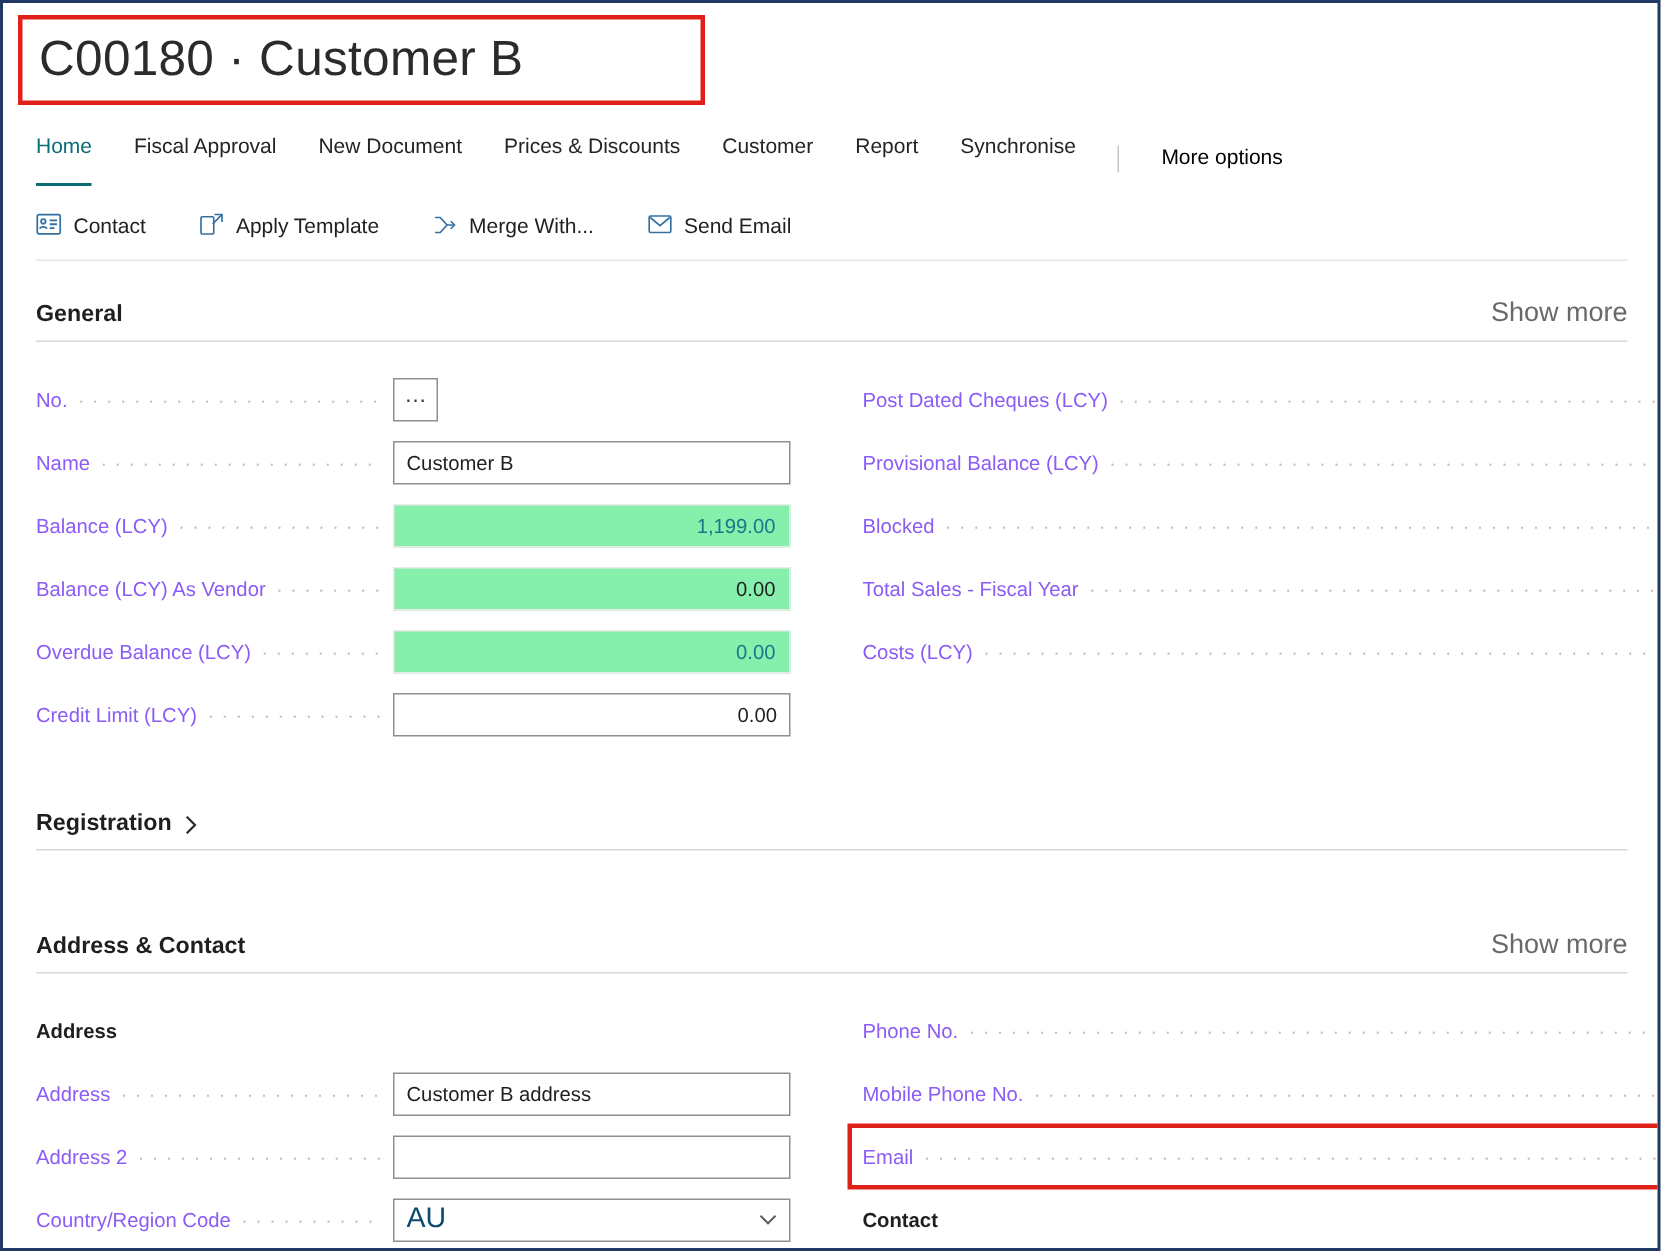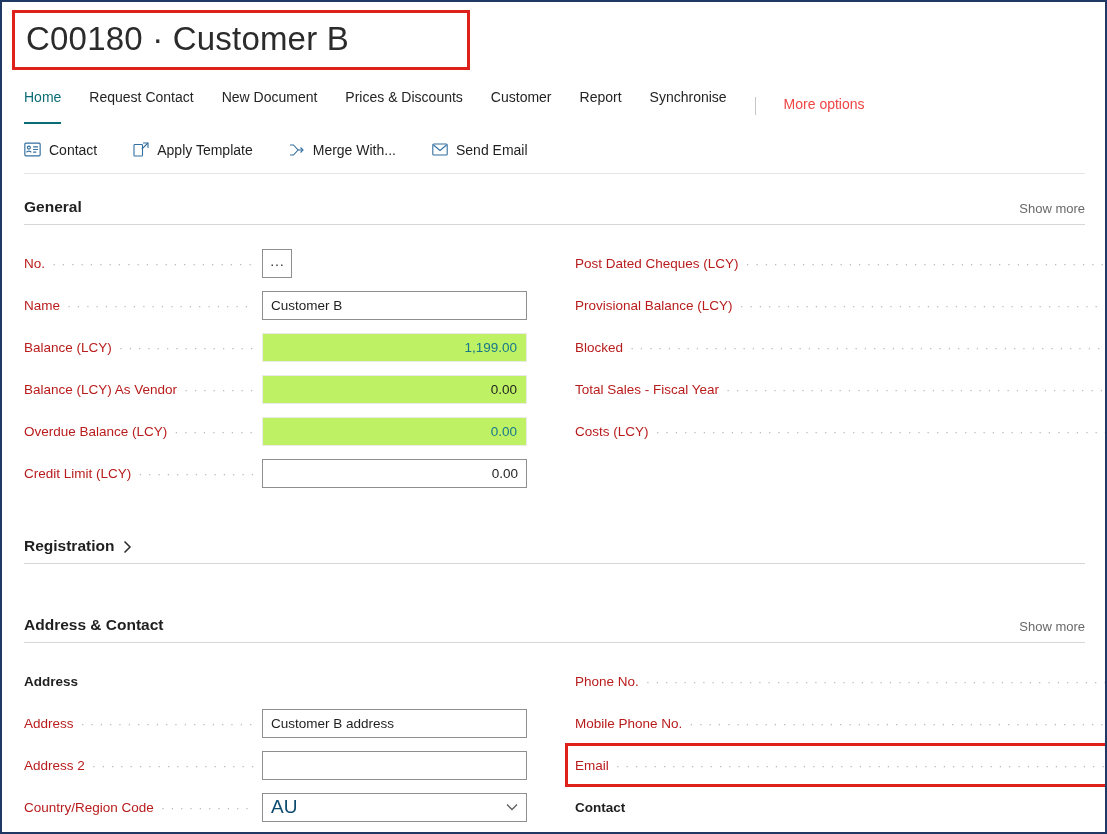--- a/index.html
+++ b/index.html
@@ -15,55 +15,55 @@
   .page-title{margin:0;font-size:33px;font-weight:300;color:#2b2b2b;line-height:1.3;letter-spacing:.2px;}
   .annotation-box{position:absolute;border:3px solid #de221a;pointer-events:none;z-index:5;}
   .title-ann{left:-14px;top:-8px;width:452px;height:54px;}
 
   
   .ribbon{display:flex;align-items:center;gap:28px;margin-top:28px;font-size:14px;color:#242424;}
   .tabs{display:flex;align-items:center;gap:28px;}
   .tab{padding-bottom:17px;cursor:pointer;border-bottom:2px solid transparent;}
   .tab.active{color:#0a6c74;border-bottom:2px solid #0a6c74;}
   .ribbon-divider{width:1px;height:18px;background:#c8c6c4;}
-  .more-options{color:#ef4444;cursor:pointer;padding-bottom:5px;}
+  .more-options{color:#000000;cursor:pointer;padding-bottom:5px;}
 
   
   .action-bar{display:flex;align-items:center;gap:36px;margin-top:18px;padding-bottom:15px;
     border-bottom:1px solid #e6e4e2;font-size:14px;}
   .action{display:flex;align-items:center;gap:8px;cursor:pointer;}
   .action .icon{display:inline-flex;align-items:center;}
 
   
   section{display:block;}
   .sec-general{margin-top:24px;}
   .sec-registration{margin-top:36px;}
   .sec-addr{margin-top:52px;}
   .section-header{display:flex;align-items:flex-end;justify-content:space-between;
     padding-bottom:8px;border-bottom:1px solid #d9d7d5;}
   .section-title{font-size:15.5px;font-weight:700;color:#1f1f1f;display:inline-flex;align-items:center;gap:9px;cursor:pointer;}
   .chev-right{display:inline-flex;align-items:center;position:relative;top:1px;}
-  .show-more{font-size:13px;color:#696969;cursor:pointer;}
+  .show-more{font-size:18px;color:#696969;cursor:pointer;}
 
   
   .fields{display:grid;grid-template-columns:503px 1fr;column-gap:48px;margin-top:24px;}
   .field-row{display:flex;align-items:center;height:29px;margin-bottom:13px;}
   .field-row.annotated{position:relative;}
-  .field-label{font-size:13.5px;color:#b91c1c;white-space:nowrap;}
+  .field-label{font-size:13.5px;color:#8b5cf6;white-space:nowrap;}
   .dots{flex:1;overflow:hidden;white-space:nowrap;color:#bdbbb9;font-size:13px;
     letter-spacing:5px;margin:0 8px 0 7px;user-select:none;}
   .dots::after{content:"································································";}
   .group-label{font-size:13.5px;font-weight:700;color:#1f1f1f;height:29px;display:flex;align-items:center;margin-bottom:13px;}
 
   .control{display:flex;align-items:center;width:265px;flex:0 0 auto;gap:5px;}
   .ctl{box-sizing:border-box;height:29px;border:1px solid #8f8f8f;background:#fff;
     font-size:13.5px;color:#1f1f1f;padding:0 8px;flex:1;min-width:0;font-family:"Liberation Sans",sans-serif;}
   input.ctl{outline:none;}
   .ctl.num{text-align:right;}
-  .ctl.readonly{background:#bef264;border-color:#eceae8;display:flex;align-items:center;justify-content:flex-end;padding:0 9px;}
+  .ctl.readonly{background:#86efac;border-color:#eceae8;display:flex;align-items:center;justify-content:flex-end;padding:0 9px;}
   .val{font-size:13.5px;color:#1f1f1f;}
   .val.link{color:#17788c;cursor:pointer;}
   .ctl.dropdown{display:flex;align-items:center;gap:6px;padding:0 8px;background:#fff;cursor:pointer;}
   .dd-input{border:none;outline:none;flex:1;min-width:0;font-family:Liberation Sans, sans-serif;
     font-size:19px;color:#0c4a6e;padding:0;background:transparent;}
   .chev{display:inline-flex;align-items:center;}
   .assist{box-sizing:border-box;width:30px;height:29px;border:1px solid #8f8f8f;background:#fff;
     font-size:15px;line-height:1;color:#3a3a3a;display:flex;align-items:center;justify-content:center;
     cursor:pointer;flex:0 0 auto;font-family:"Liberation Sans",sans-serif;padding:0 0 6px 0;}
   .email-ann{left:-10px;top:-8px;right:-6px;bottom:-7px;}
@@ -74,21 +74,21 @@
 <div class="page">
 
   <div class="title-wrap">
     <h1 class="page-title">C00180 · Customer B</h1>
     <div class="annotation-box title-ann"></div>
   </div>
 
   <div class="ribbon">
     <div class="tabs">
         <div class="tab active">Home</div>
-        <div class="tab">Request Contact</div>
+        <div class="tab">Fiscal Approval</div>
         <div class="tab">New Document</div>
         <div class="tab">Prices &amp; Discounts</div>
         <div class="tab">Customer</div>
         <div class="tab">Report</div>
         <div class="tab">Synchronise</div>
       </div>
     <div class="ribbon-divider"></div>
     <div class="more-options">More options</div>
   </div>
 

